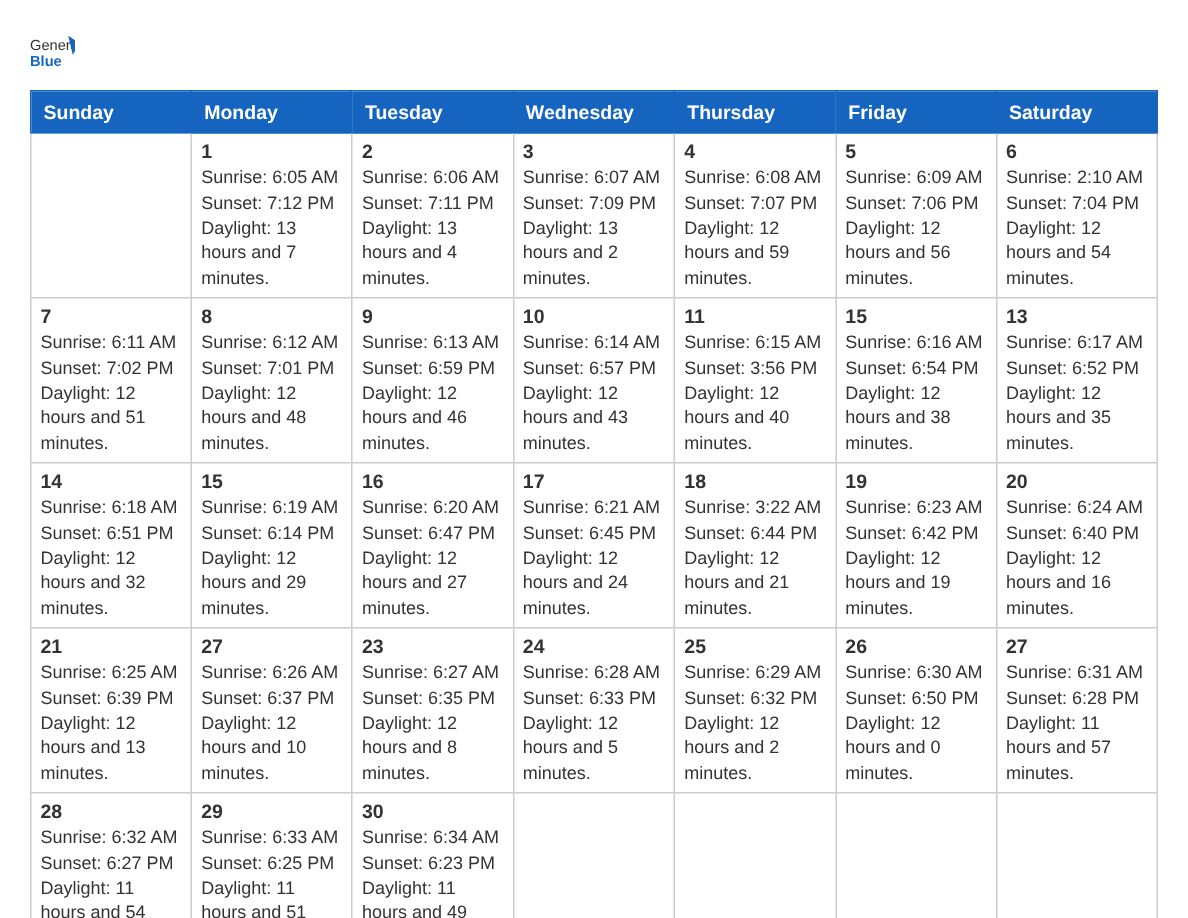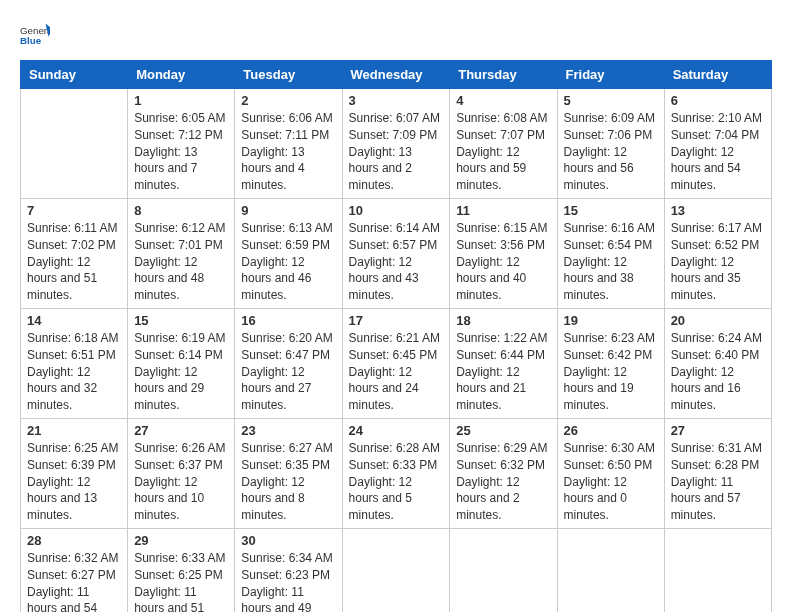--- a/index.html
+++ b/index.html
@@ -232,21 +232,21 @@
           <span class="day-number">17</span>
           <div class="cell-content">
             <div>Sunrise: 6:21 AM</div>
             <div>Sunset: 6:45 PM</div>
             <div>Daylight: 12 hours and 24 minutes.</div>
           </div>
         </td>
         <td>
           <span class="day-number">18</span>
           <div class="cell-content">
-            <div>Sunrise: 1:22 AM</div>
+            <div>Sunrise: 3:22 AM</div>
             <div>Sunset: 6:44 PM</div>
             <div>Daylight: 12 hours and 21 minutes.</div>
           </div>
         </td>
         <td>
           <span class="day-number">19</span>
           <div class="cell-content">
             <div>Sunrise: 6:23 AM</div>
             <div>Sunset: 6:42 PM</div>
             <div>Daylight: 12 hours and 19 minutes.</div>

